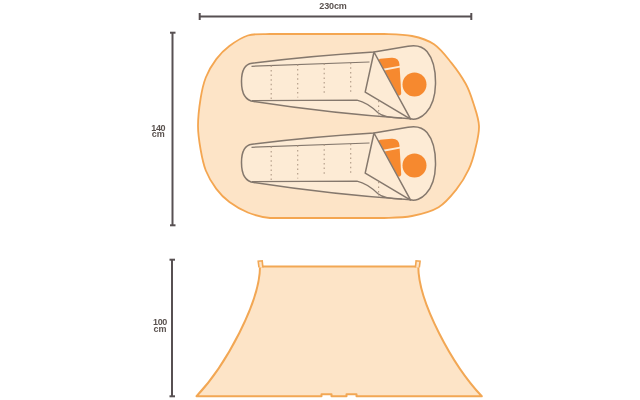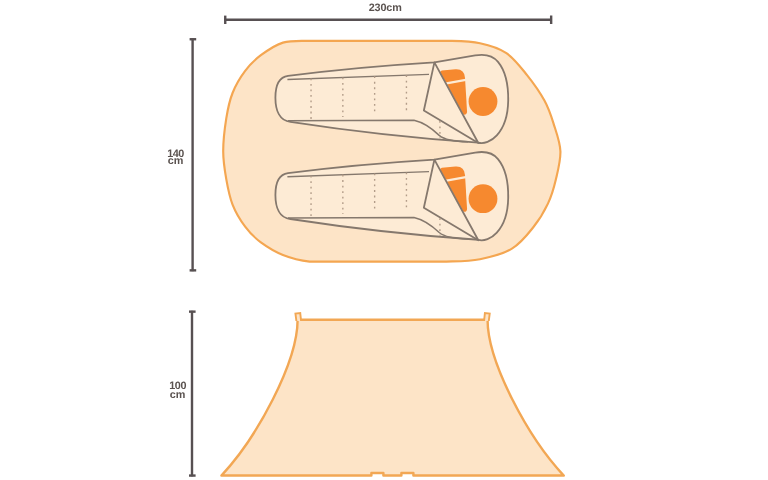--- a/index.html
+++ b/index.html
@@ -1,16 +1,16 @@
 <!DOCTYPE html>
 <html><head>
 <meta charset="utf-8">
 <style>
   html,body{margin:0;padding:0;background:#ffffff;}
-  .wrap{width:528px;height:400px;position:relative;overflow:hidden;background:#ffffff;}
+  .wrap{width:528px;height:400px;position:relative;overflow:hidden;background:#ffffff;padding-left:12px;}
   svg{display:block;}
   text{font-family:"Liberation Sans", sans-serif;font-weight:bold;fill:#5A524F;}
 </style>
 </head>
 <body>
 <div class="wrap">
 <svg width="640" height="400" viewBox="0 0 640 400" xmlns="http://www.w3.org/2000/svg">
 
   <text x="321" y="8.8" font-size="9" letter-spacing="-0.1" text-anchor="middle">230cm</text>
 

